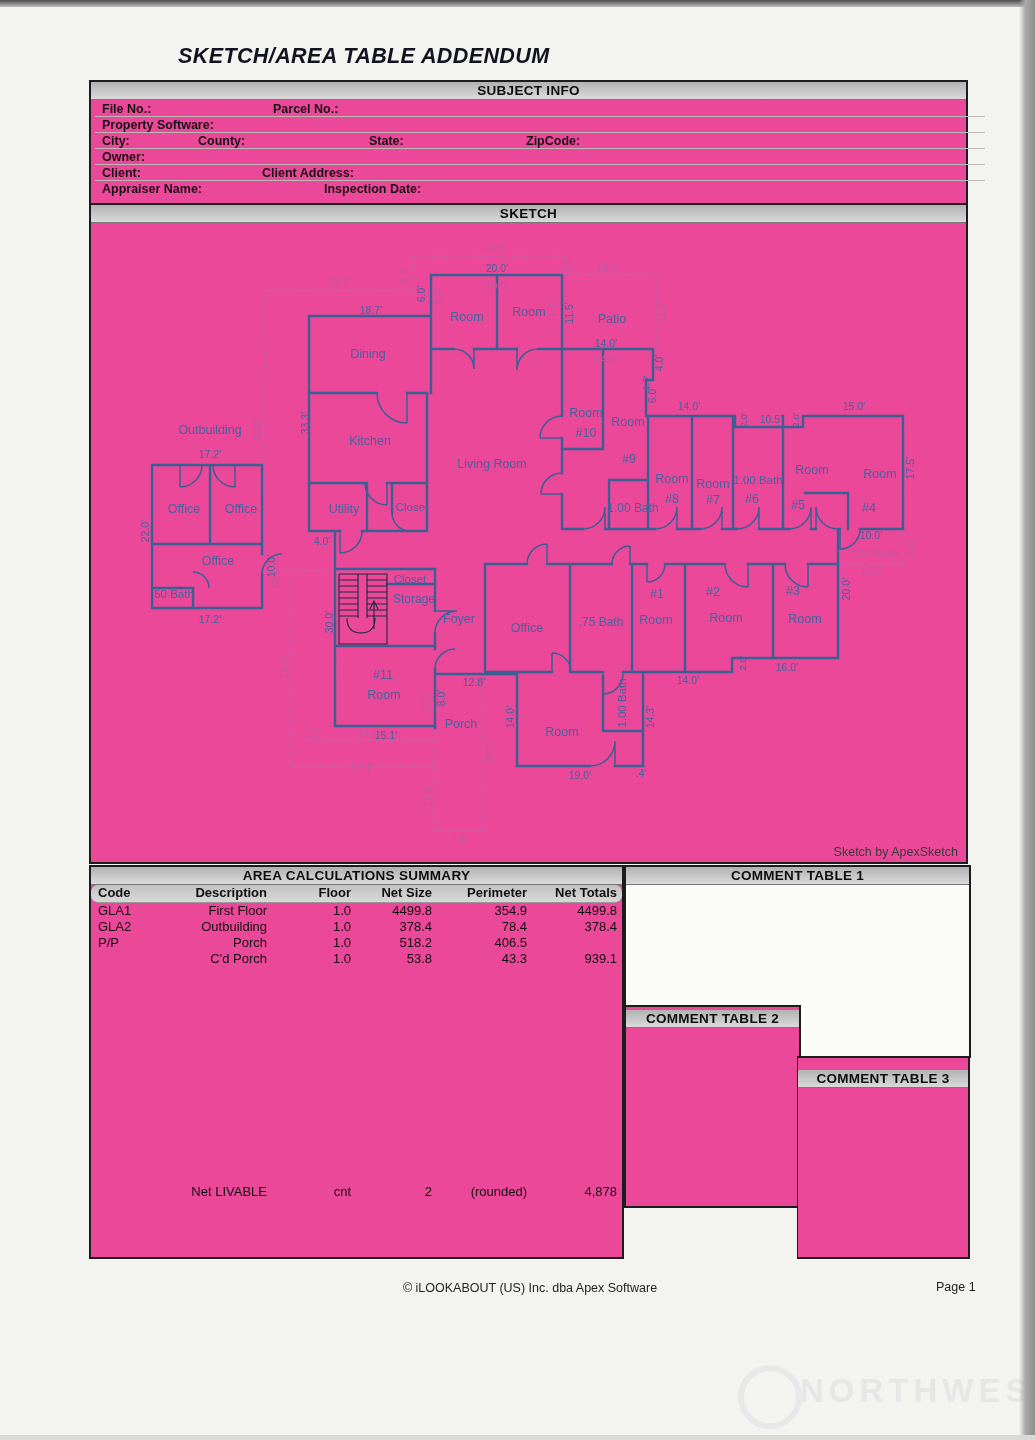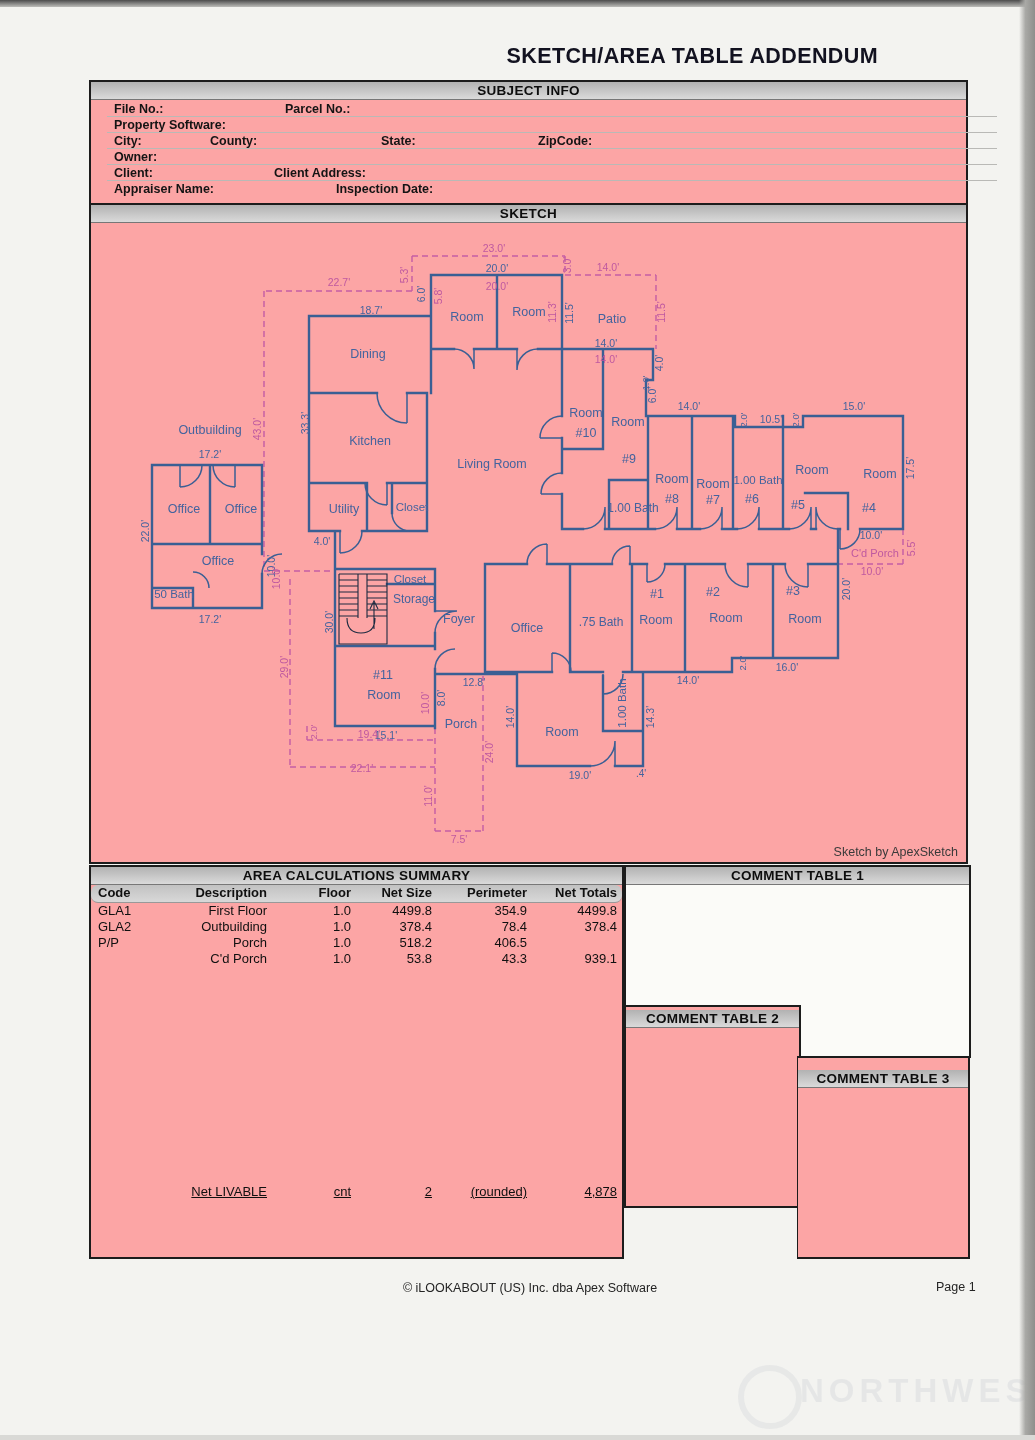--- a/index.html
+++ b/index.html
@@ -1,37 +1,37 @@
 <!DOCTYPE html>
 <html><head>
 <meta charset="utf-8">
 <style>
   html,body{margin:0;padding:0;}
   body{width:1035px;height:1440px;background:#f3f3f0;font-family:"Liberation Sans",sans-serif;position:relative;overflow:hidden;}
   .page{position:absolute;left:0;top:0;width:1035px;height:1440px;}
   .scan-top{position:absolute;left:0;top:0;width:1035px;height:7px;background:linear-gradient(180deg,#4c4c4c,#bdbdba);}
   .scan-right{position:absolute;right:0;top:0;width:16px;height:1440px;background:linear-gradient(90deg,rgba(0,0,0,0),#a9a9a6 40%,#8e8e8b);}
   .scan-bottom{position:absolute;left:0;bottom:0;width:1035px;height:5px;background:#d9d9d6;}
-  .doc-title{position:absolute;left:178px;top:44px;width:700px;text-align:right;font-size:21.5px;font-weight:800;letter-spacing:.4px;color:#121220;}
-  .box{position:absolute;border:2px solid #1c1c1c;background:#fca5a5;}
+  .doc-title{position:absolute;left:178px;top:44px;width:700px;text-align:left;font-size:21.5px;font-weight:800;letter-spacing:.4px;color:#121220;font-style:italic;}
+  .box{position:absolute;border:2px solid #1c1c1c;background:#ec4899;}
   .bar{background:linear-gradient(180deg,#b2b2b2,#dadada);border-bottom:1px solid #777;text-align:center;font-size:13.5px;font-weight:700;color:#0d0d0d;line-height:17px;height:17px;letter-spacing:.3px;}
   
-  .si-row{position:absolute;left:16px;width:100%;height:16px;border-bottom:1px solid #b9b9b6;padding-left:15px;}
+  .si-row{position:absolute;left:4px;width:100%;height:16px;border-bottom:1px solid #b9b9b6;padding-left:15px;}
   .si-label{position:absolute;top:2px;font-size:12.5px;font-weight:600;color:#141414;white-space:nowrap;}
   
   .acs-head,.acs-row,.acs-net{display:flex;font-size:13px;color:#101010;}
   .acs-head{background:linear-gradient(180deg,#c2c2c2,#d8d8d8);font-weight:700;height:17px;line-height:16px;border-bottom:1px solid #999;border-radius:7px;}
   .acs-row{height:16px;line-height:16px;font-weight:500;}
   .c1{width:69px;padding-left:7px;text-align:left;}
   .c2{width:100px;text-align:right;}
   .c3{width:84px;text-align:right;}
   .c4{width:81px;text-align:right;}
   .c5{width:95px;text-align:right;}
   .c6{width:90px;text-align:right;}
-  .acs-net{position:absolute;left:0;top:317px;width:100%;height:16px;line-height:16px;font-weight:500;text-decoration:underline;}
+  .acs-net{position:absolute;left:0;top:317px;width:100%;height:16px;line-height:16px;font-weight:500;}
   
   .ct-body{position:absolute;left:0;right:0;bottom:0;background:#fbfbf8;}
   
   #sketch-svg text{font-family:"Liberation Sans",sans-serif;}
   .credit{position:absolute;right:8px;bottom:3px;font-size:12.5px;color:#3a3a3a;}
   .footer-copy{position:absolute;left:330px;top:1281px;width:400px;text-align:center;font-size:12.5px;color:#242424;}
   .footer-page{position:absolute;left:936px;top:1280px;font-size:12.5px;color:#242424;}
   .watermark{position:absolute;left:738px;top:1360px;width:290px;height:75px;opacity:.5;pointer-events:none;}
   .wm-circle{position:absolute;left:0;top:5px;width:52px;height:52px;border:6px solid #dcdee0;border-radius:50%;}
   .wm-text{position:absolute;left:62px;top:12px;font-size:33px;font-weight:800;letter-spacing:5px;color:#d9dbde;}

